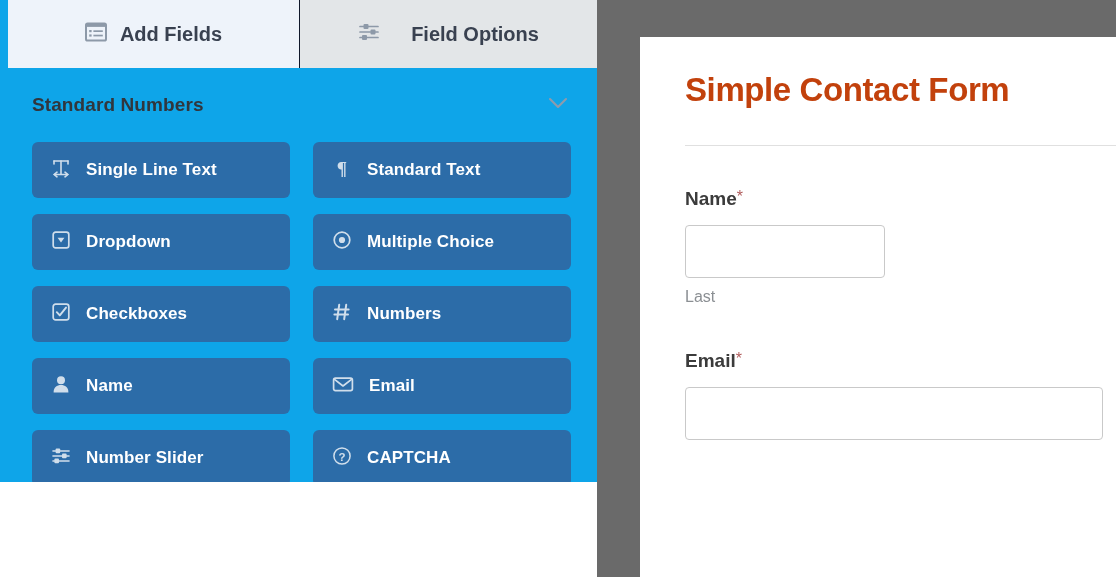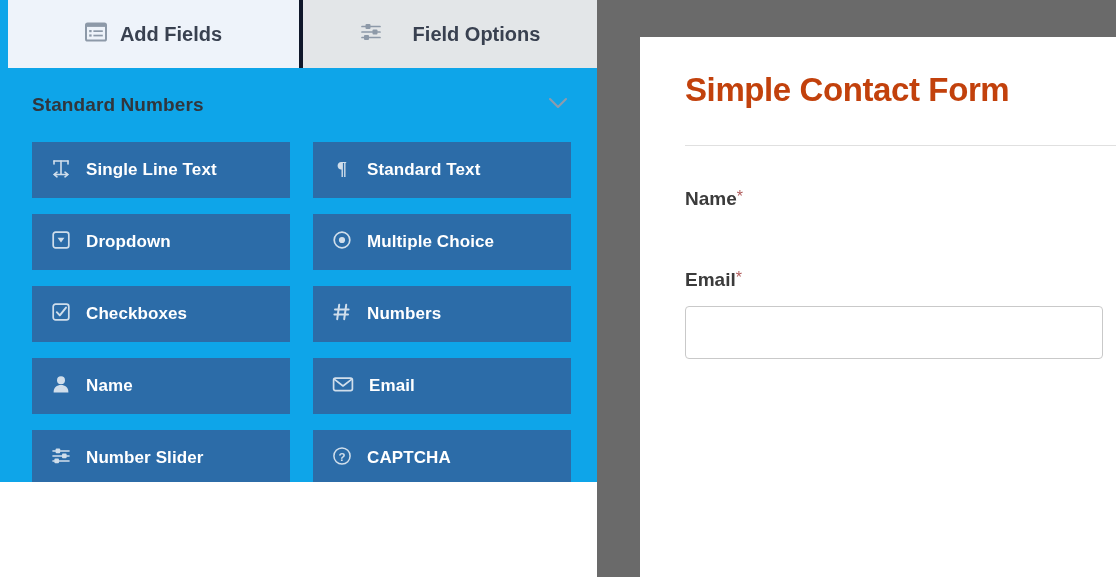--- a/index.html
+++ b/index.html
@@ -48,21 +48,21 @@
     cursor: pointer;
     user-select: none;
   }
   .panel-tab.tab-add {
     width: 295px;
     background: #eef3fa;
   }
   .panel-tab.tab-options {
     width: 302px;
     background: #e3e6e8;
-    border-left: 4px solid #0f172a;
+    border-left: 1px solid #0f172a;
     gap: 31px;
   }
 
   .tab-icon { display: block; flex: none; }
 
   
   #standard-fields-header {
     display: flex;
     align-items: center;
     justify-content: space-between;
@@ -86,21 +86,21 @@
     padding: 0 24px;
   }
 
   .field-button {
     display: flex;
     align-items: center;
     gap: 15px;
     height: 56px;
     padding-left: 19px;
     background: #2c6ca8;
-    border-radius: 0;
+    border-radius: 6px;
     color: #ffffff;
     font-size: 17px;
     font-weight: bold;
     letter-spacing: 0.1px;
     cursor: move;
     user-select: none;
   }
   .field-button .fb-icon {
     flex: none;
     display: block;
@@ -356,20 +356,24 @@
 <div id="form-card">
 
   <h1 id="form-title">Simple Contact Form</h1>
   <div id="form-title-divider"></div>
 
   <div class="form-field field-name">
     <div class="field-label">
       <span>Name</span><span class="required-mark">*</span>
     </div>
     <div class="name-row">
+      <div class="name-col">
+        <input class="text-input" type="text" readonly="" placeholder="" style="">
+        <div class="sub-label">Last</div>
+      </div>
     </div>
   </div>
 
   <div class="form-field field-email">
     <div class="field-label">
       <span>Email</span><span class="required-mark">*</span>
     </div>
     <input class="text-input wide" type="text" readonly="" placeholder="" style="">
   </div>
 

